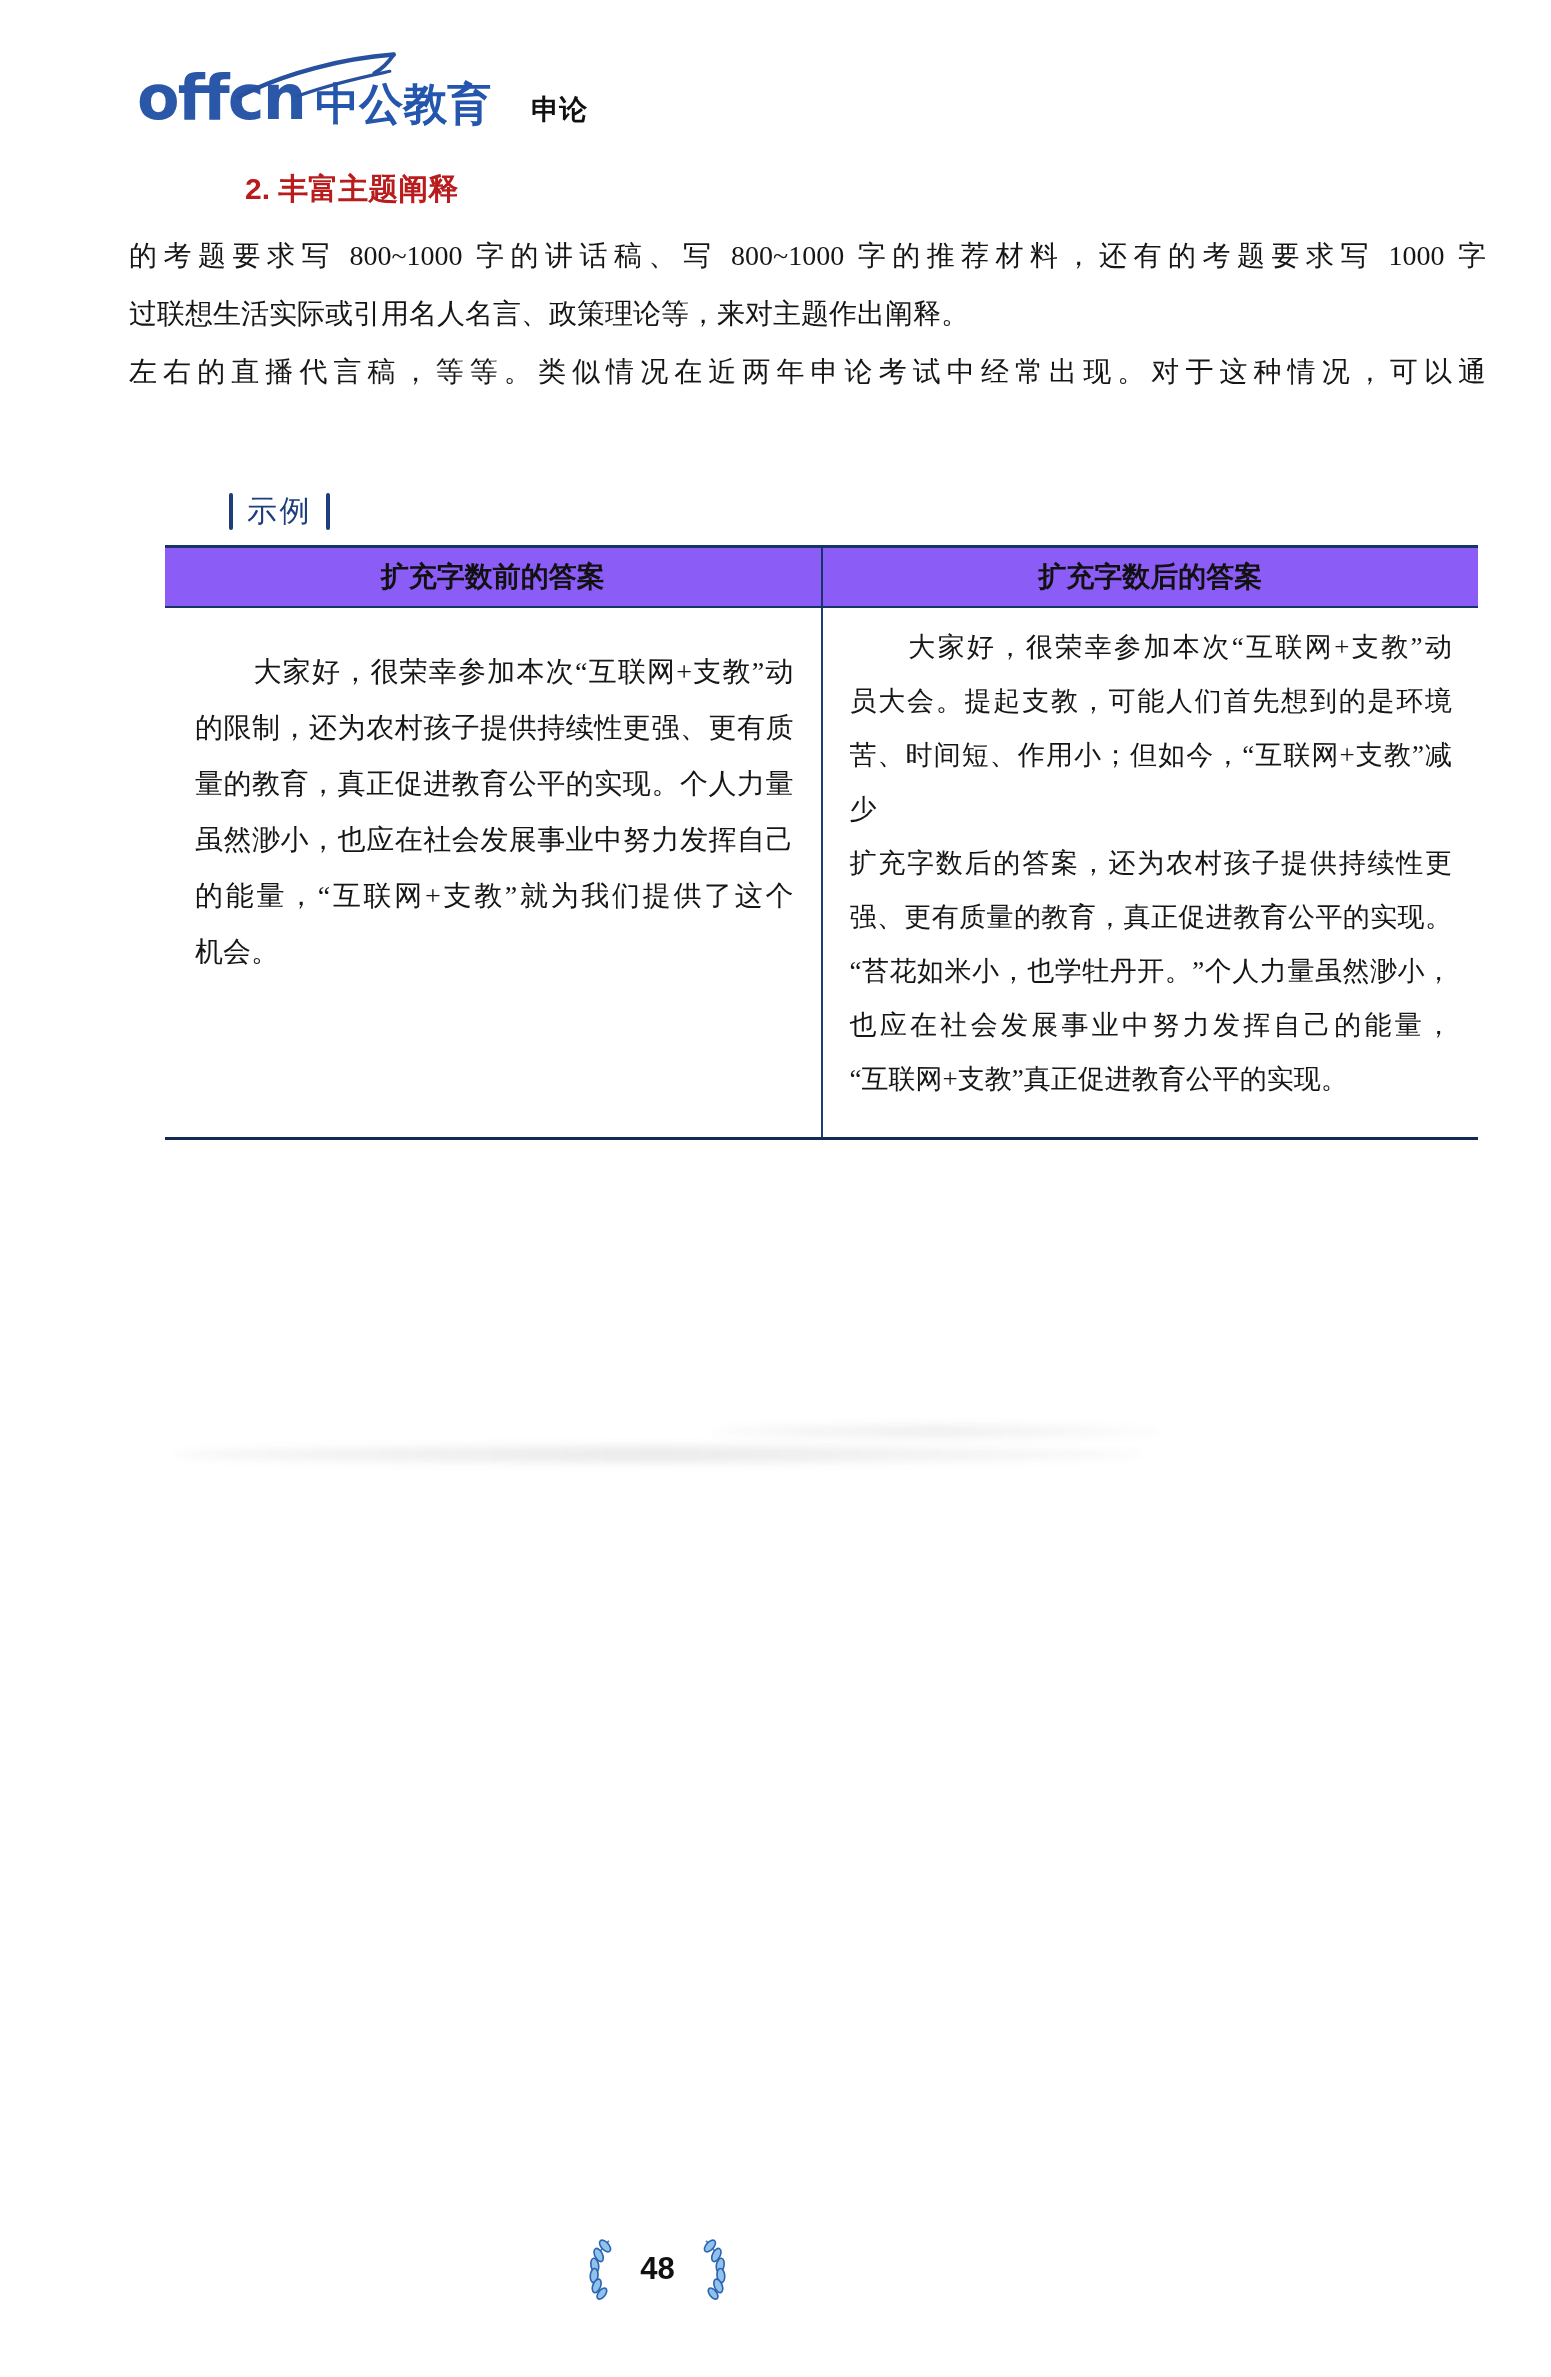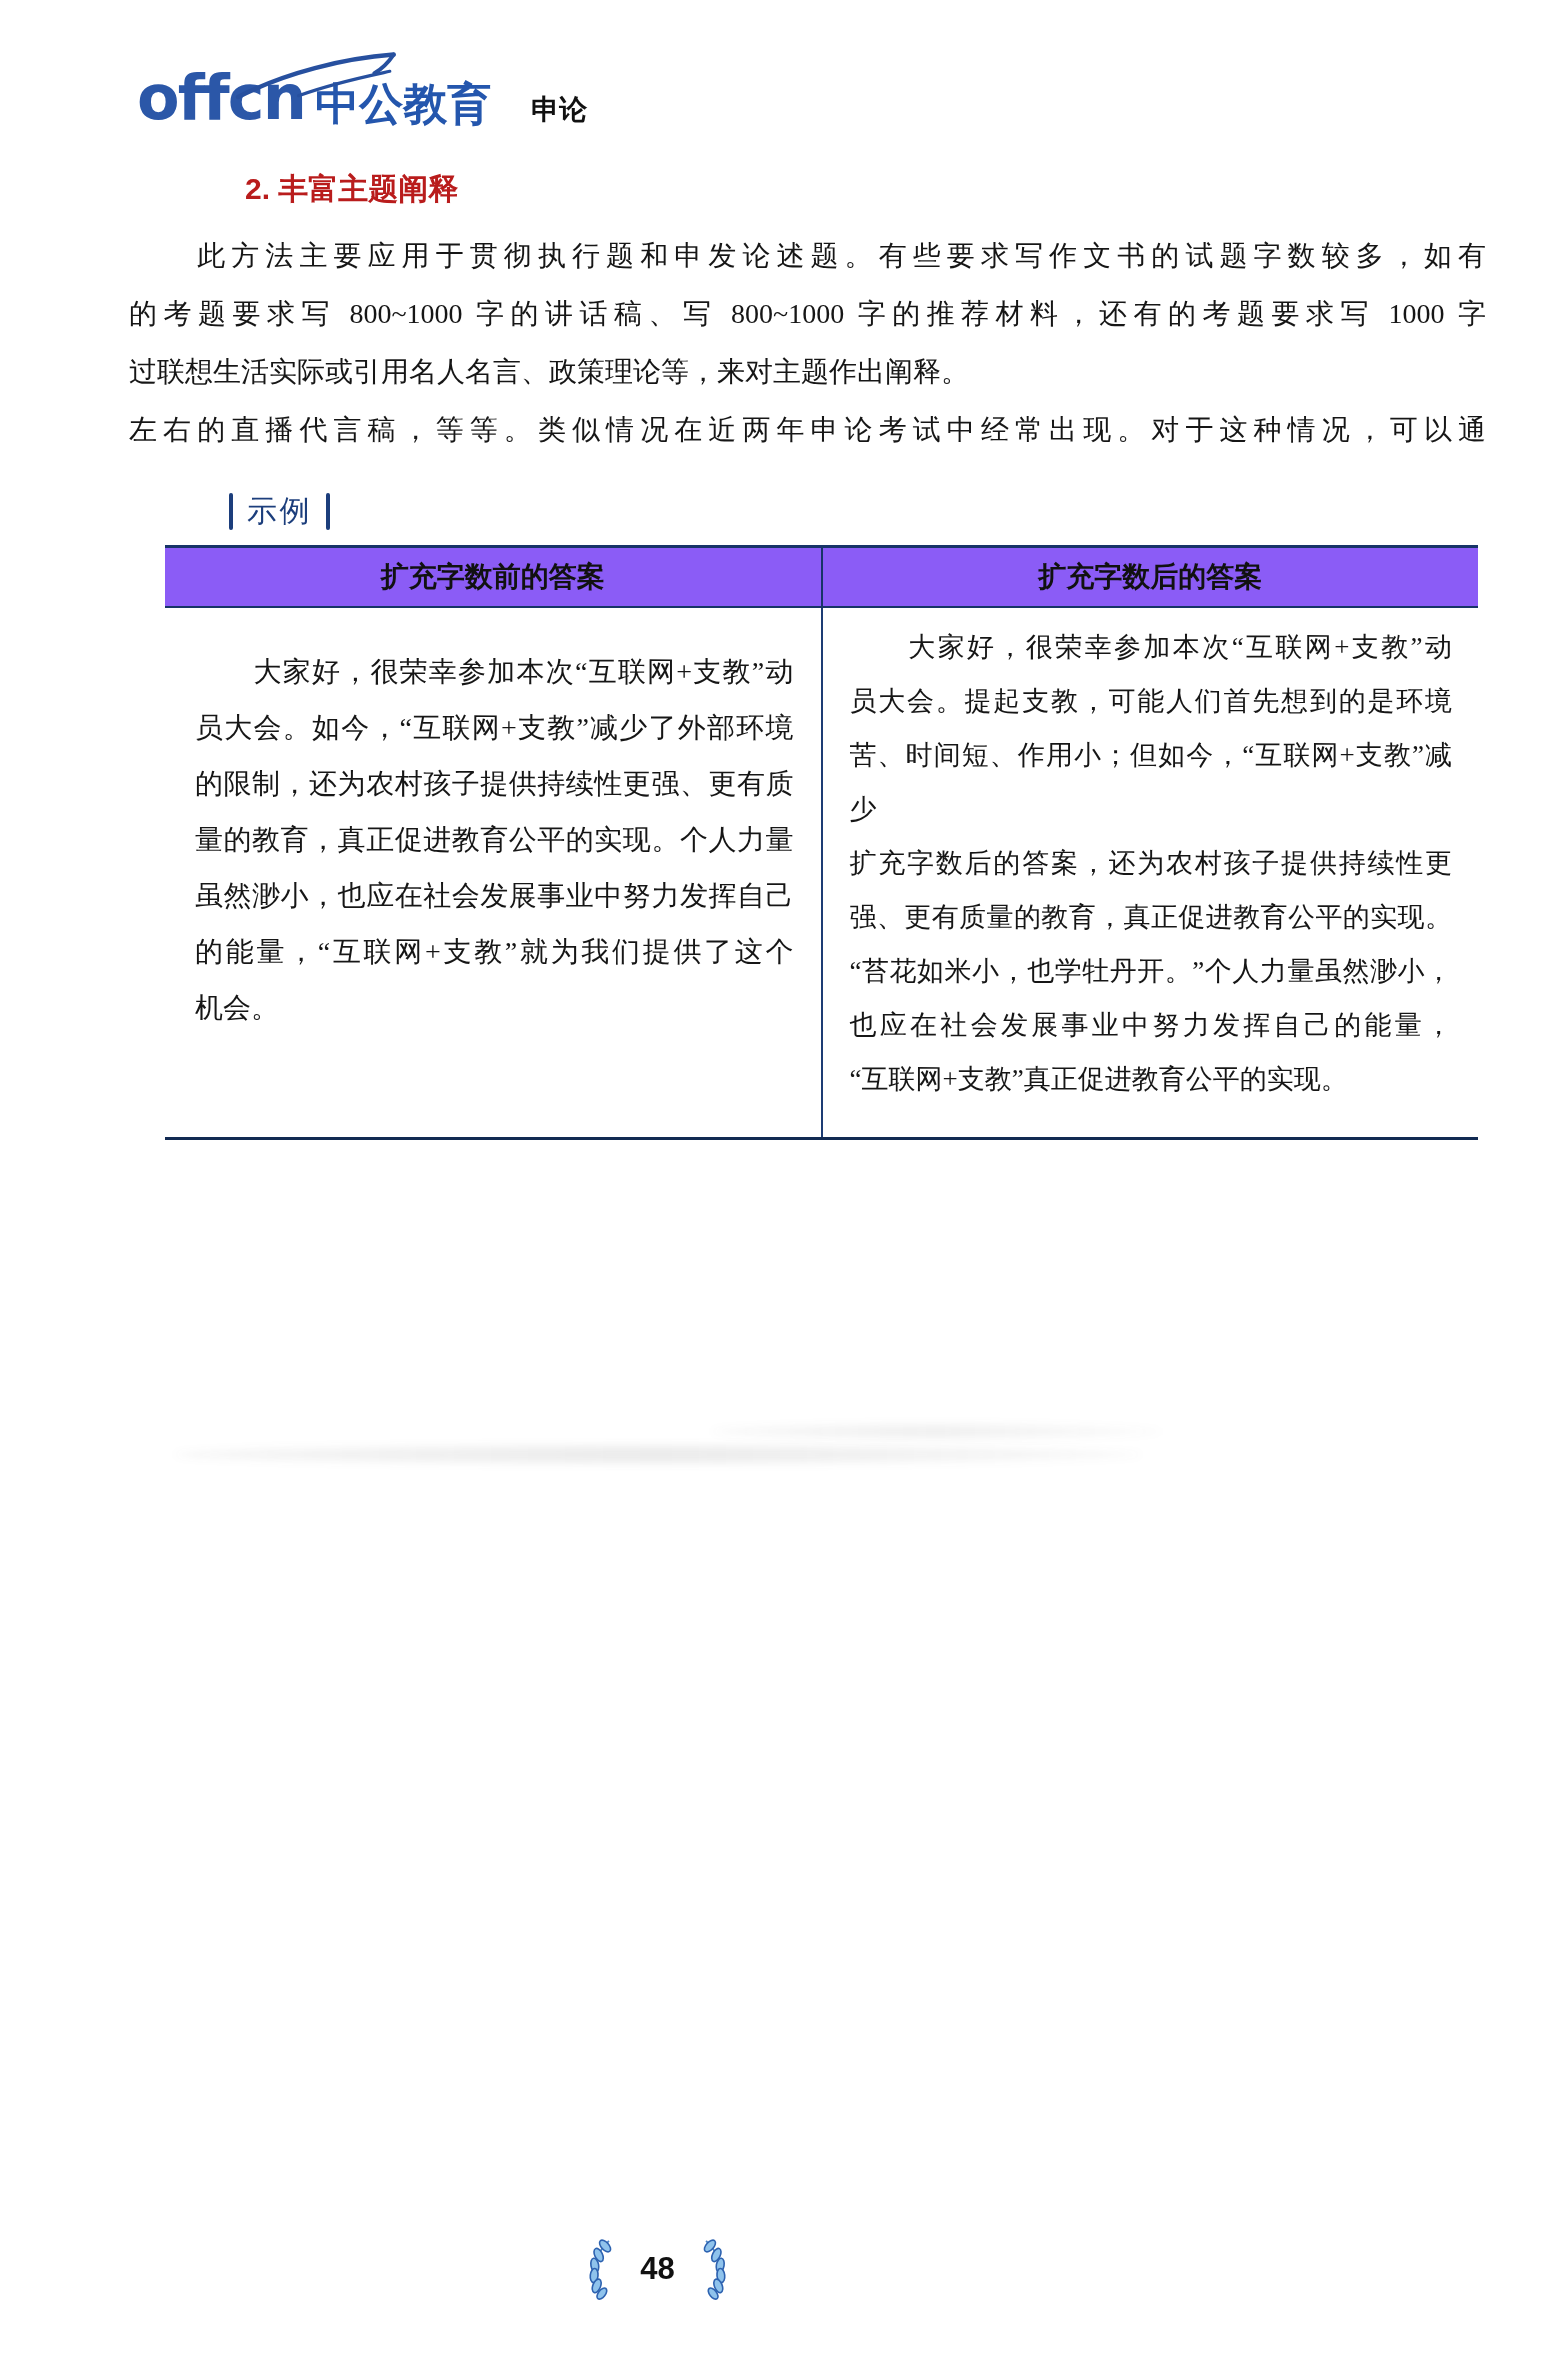--- a/index.html
+++ b/index.html
@@ -197,42 +197,40 @@
       <path d="M100,68 C155,48 205,38 242,30" stroke="#27509f" stroke-width="5" fill="none" stroke-linecap="round"></path>
     </svg>
     <span class="offcn">offcn</span>
     <span class="zhonggong">中公教育</span>
     <span class="subject">申论</span>
   </div>
 
   <div class="heading">2. 丰富主题阐释</div>
 
   <div class="intro">
-      <div class="tline">　　此方法主要应用于贯彻执行题和申发论述题。有些要求写作文书的试题字数较多，如有</div>
       <div class="tline">的考题要求写 800~1000 字的讲话稿、写 800~1000 字的推荐材料，还有的考题要求写 1000 字</div>
       <div class="tline last">过联想生活实际或引用名人名言、政策理论等，来对主题作出阐释。</div>
       <div class="tline">左右的直播代言稿，等等。类似情况在近两年申论考试中经常出现。对于这种情况，可以通</div>
     </div>
 
   <div class="example">
     <span class="ex-bar"></span>
     <span class="ex-text">示例</span>
     <span class="ex-bar"></span>
   </div>
 
   <div class="answer-table">
     <div class="thead">
       <div class="th first">扩充字数前的答案</div>
       <div class="th">扩充字数后的答案</div>
     </div>
     <div class="tbody">
       <div class="td first">
         <div class="td-inner-left">
             <div class="tline">　　大家好，很荣幸参加本次“互联网+支教”动</div>
-            <div class="tline">员大会。如今，“互联网+支教”减少了外部环境</div>
             <div class="tline">的限制，还为农村孩子提供持续性更强、更有质</div>
             <div class="tline">量的教育，真正促进教育公平的实现。个人力量</div>
             <div class="tline">虽然渺小，也应在社会发展事业中努力发挥自己</div>
             <div class="tline">的能量，“互联网+支教”就为我们提供了这个</div>
             <div class="tline last">机会。</div>
           </div>
       </div>
       <div class="td">
         <div class="td-inner-right">
             <div class="tline">　　大家好，很荣幸参加本次“互联网+支教”动</div>

